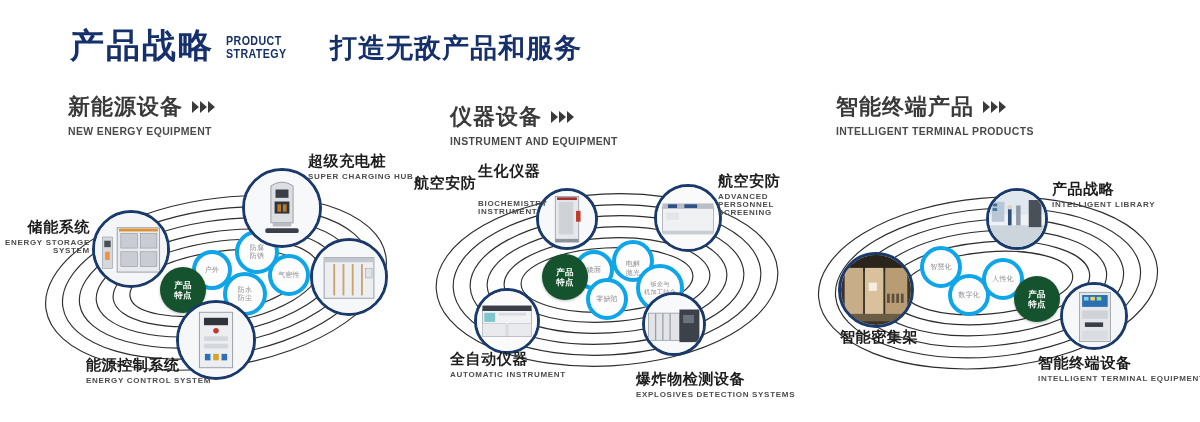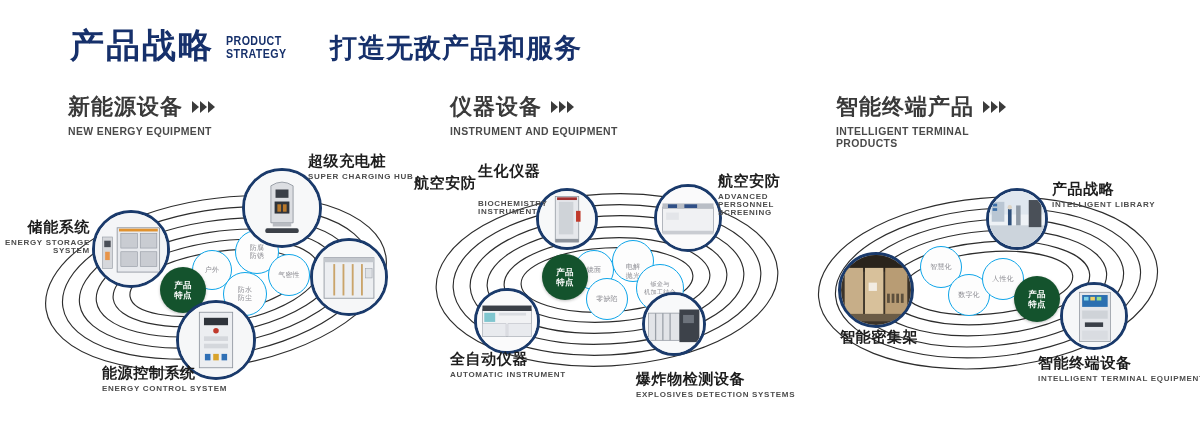--- a/index.html
+++ b/index.html
@@ -3,21 +3,21 @@
 <meta charset="utf-8">
 <style>
   html,body{margin:0;padding:0;}
   body{
     width:1200px;height:422px;
     background:#ffffff;
     font-family:"Liberation Sans","DejaVu Sans",sans-serif;
     overflow:hidden;position:relative;
     color:#2b2b2b;
   }
-  #stage{position:absolute;left:0;top:0;width:1038px;height:422px;}
+  #stage{position:absolute;left:0;top:0;width:1038px;height:422px;padding-left:28px;}
 
   
   .hdr{position:absolute;left:70px;top:28px;display:flex;align-items:flex-end;}
   .hdr-cn{
     font-size:34px;font-weight:bold;letter-spacing:2px;
     color:#16306b;line-height:1;
     font-family:"DejaVu Sans","Liberation Sans",sans-serif;
   }
   .hdr-en{
     margin-left:12px;margin-bottom:2px;
@@ -57,21 +57,21 @@
   .cluster{position:absolute;width:400px;height:250px;}
   .rings{position:absolute;left:0;top:0;width:400px;height:250px;}
 
   .node{position:absolute;border-radius:50%;
     border:3px solid #1a3a6b;overflow:hidden;background:#e9edf2;
     box-sizing:border-box;}
 
   
   .feat{
     position:absolute;border-radius:50%;
-    background:#fdfdfd;border:1px solid #0ea5e9;
+    background:#fdfdfd;border:4px solid #0ea5e9;
     display:flex;align-items:center;justify-content:center;
     text-align:center;color:#8e8e94;
     font-size:7px;line-height:8.5px;letter-spacing:.2px;
     font-family:"DejaVu Sans","Liberation Sans",sans-serif;
     box-sizing:border-box;padding:1px;
   }
   .feat.core{
     background:#14532d;border:none;color:#ffffff;
     font-weight:bold;font-size:8.5px;line-height:10px;
     box-shadow:0 1px 3px rgba(0,0,0,.25);
@@ -116,21 +116,21 @@
       <span class="sec-cn">新能源设备</span>
       <span class="sec-arrows">
         <i class="chev"></i>
           <i class="chev"></i>
           <i class="chev"></i>
       </span>
     </div>
     <div class="sec-en">NEW ENERGY EQUIPMENT</div>
   </div>
 
-  <div class="sec" style="left:450px;top:96px;">
+  <div class="sec" style="left:450px;top:106px;">
     <div class="sec-row">
       <span class="sec-cn">仪器设备</span>
       <span class="sec-arrows">
         <i class="chev"></i>
           <i class="chev"></i>
           <i class="chev"></i>
       </span>
     </div>
     <div class="sec-en">INSTRUMENT AND EQUIPMENT</div>
   </div>
@@ -238,21 +238,21 @@
       <div class="cn">储能系统</div>
       <div class="en">ENERGY STORAGE SYSTEM</div>
     </div>
 
     <div class="plab l" style="left:288px;top:-6px;">
       <div class="cn">超级充电桩</div>
       <div class="en w">SUPER CHARGING HUB</div>
     </div>
 
 
-    <div class="plab l" style="left:66px;top:206px;margin-left:16px;">
+    <div class="plab l" style="left:66px;top:198px;">
       <div class="cn">能源控制系统</div>
       <div class="en w">ENERGY CONTROL SYSTEM</div>
     </div>
   </div>
 
   <div class="cluster" style="left:408px;top:160px;">
 
     <svg class="rings" viewBox="0 0 400 250">
       <g fill="none" stroke="#2d2d2d" stroke-width="1.15">
         <ellipse cx="199" cy="120" rx="171" ry="86" transform="rotate(-3 199 120)"></ellipse>

